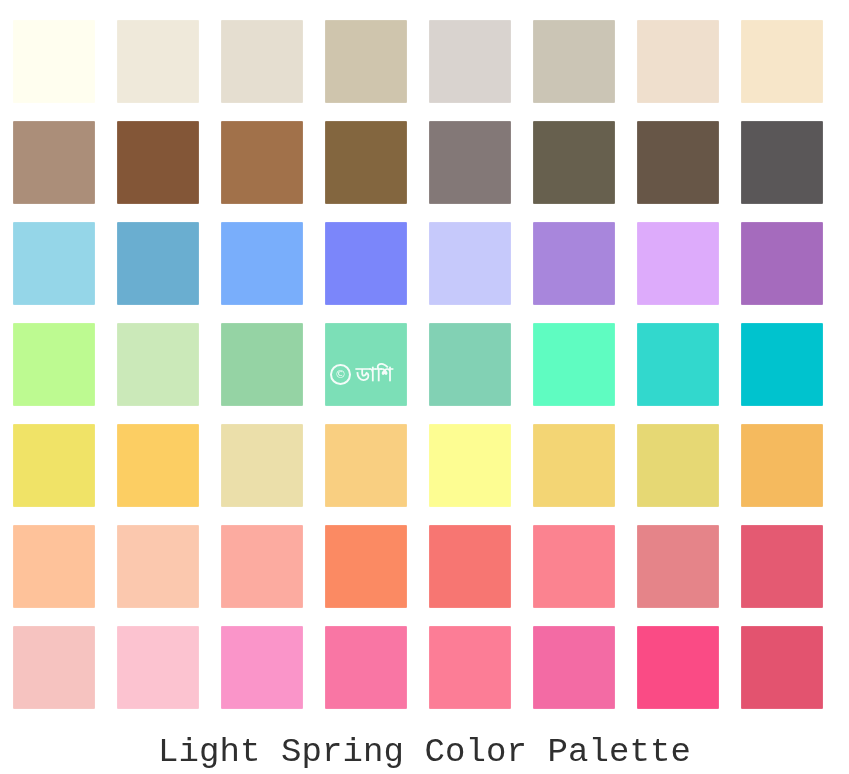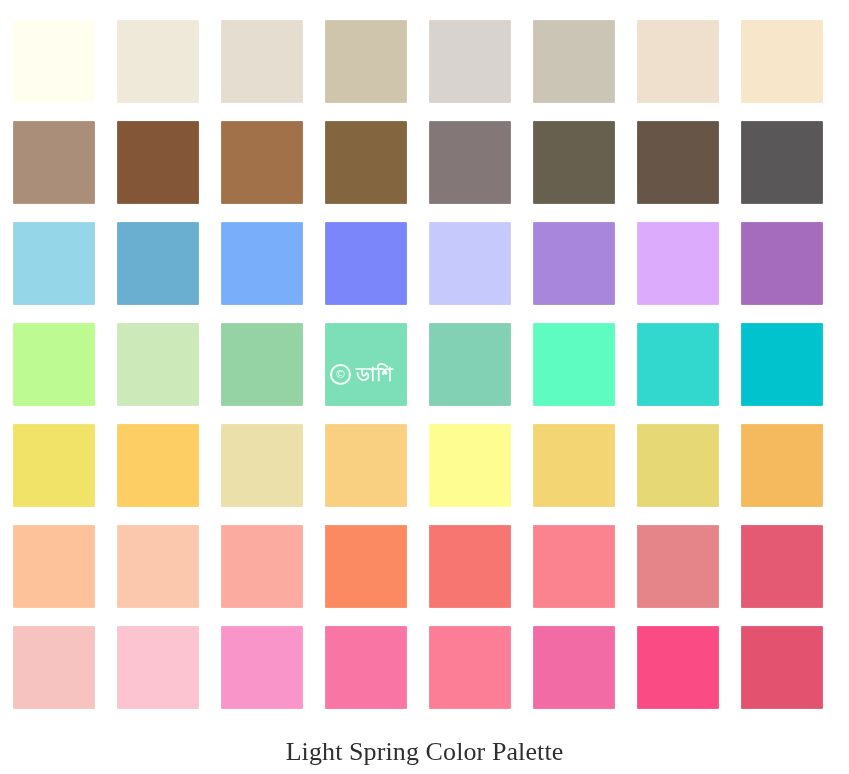--- a/index.html
+++ b/index.html
@@ -89,24 +89,24 @@
     font-family: "DejaVu Sans", sans-serif;
     white-space: nowrap;
   }
 
   #palette-title {
     position: absolute;
     left: 0;
     right: 0;
     top: 736px;
     text-align: center;
-    font-size: 26px;
+    font-size: 34px;
     line-height: 32px;
     color: #2f2f2f;
-    font-family: Liberation Serif, serif;
+    font-family: Liberation Mono, monospace;
     font-weight: 400;
     letter-spacing: 0.1px;
   }
 </style>
 </head>
 <body>
 
 <div id="palette-page" style="background: rgb(255, 255, 255);">
 
   <div id="swatch-grid" style="gap: 18px 22px;">

